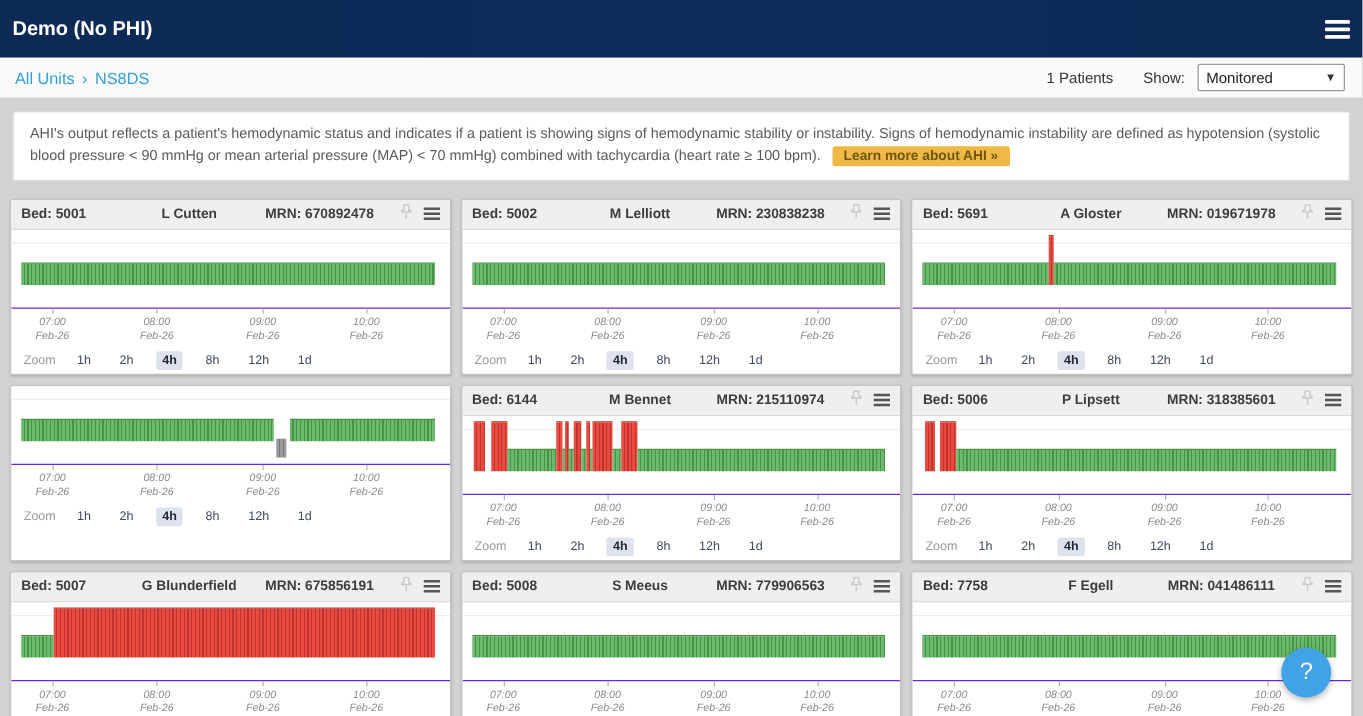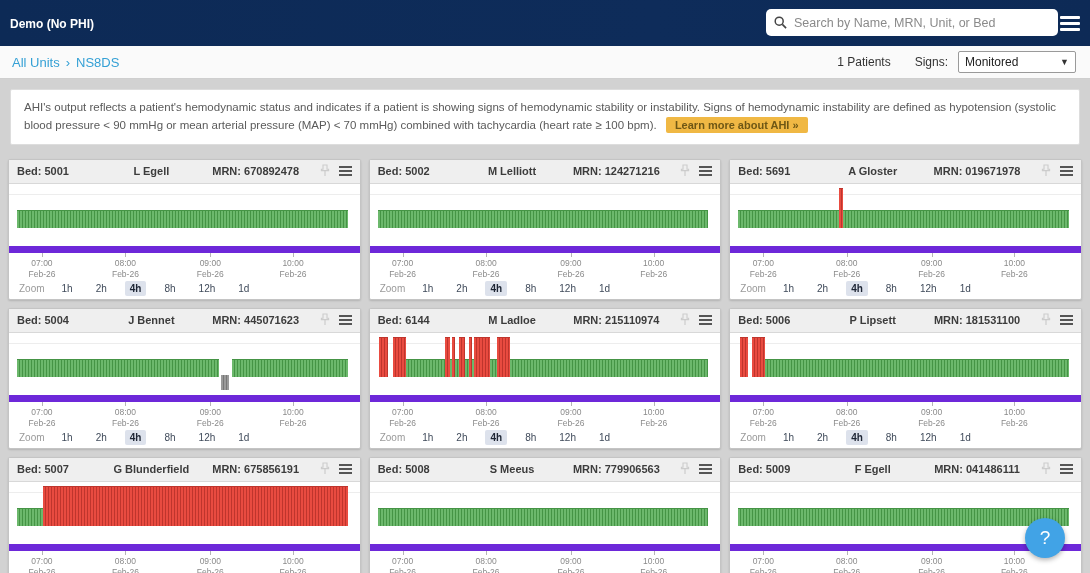--- a/index.html
+++ b/index.html
@@ -7,21 +7,21 @@
     font-family:"Liberation Sans", sans-serif; }
 
   
   .topbar { height:46px; background:linear-gradient(90deg,#0d2a56 0%, #0e2c5a 60%, #0d2a56 100%);
     display:flex; align-items:center; padding:0 14px 0 10px; position:relative; }
   .logo-wrap { display:flex; flex-direction:column; line-height:1; }
   .logo-line { display:flex; align-items:center; }
   .logo-fifth { color:#ffffff; font-size:27px; font-weight:bold; letter-spacing:-1px; }
   .logo-eye { color:#35a0e0; font-size:27px; font-weight:bold; letter-spacing:-1px; }
   .logo-icon { margin-left:2px; }
-  .logo-sub { color:#ffffff; font-size:12px; font-weight:bold; margin-top:2px; }
+  .logo-sub { color:#ffffff; font-size:16px; font-weight:bold; margin-top:2px; }
   .searchbox { position:absolute; left:766px; top:9px; width:292px; height:27px; background:#fff;
     border-radius:5px; display:flex; align-items:center; padding:0 8px; }
   .searchbox input { border:none; outline:none; flex:1; font-size:12.5px; color:#333;
     font-family:"Liberation Sans", sans-serif; background:transparent; }
   .searchbox input::placeholder { color:#8a8a8a; }
   .search-glyph { width:13px; height:13px; margin-right:7px; flex:none; }
   .top-menu { position:absolute; right:10px; top:13px; width:20px; cursor:pointer; }
   .top-menu .bar { height:3px; background:#fff; margin:3px 0; border-radius:1px; }
 
   
@@ -60,21 +60,21 @@
   .seg { position:absolute; }
   .seg-green { top:26px; height:18px;
     background:repeating-linear-gradient(90deg,#6cb86c 0px,#6cb86c 2px,#459445 2px,#459445 3px);
     border-top:1px solid #459445; }
   .seg-red { top:4px; height:40px;
     background:repeating-linear-gradient(90deg,#e94b40 0px,#e94b40 2px,#bf352d 2px,#bf352d 3px);
     border-top:1px solid #bf352d; }
   .seg-gray { top:42px; height:15px;
     background:repeating-linear-gradient(90deg,#9a9a9a 0px,#9a9a9a 2px,#777 2px,#777 3px); }
 
-  .axis { position:relative; height:31px; border-top:7px solid #6d28d9; margin:0 0; }
+  .axis { position:relative; height:31px; border-top:1px solid #6d28d9; margin:0 0;font-style:italic; }
   .tick { position:absolute; top:0; width:1px; height:4px; background:#b5b5b5; }
   .axis-label { position:absolute; top:5px; transform:translateX(-50%); text-align:center;
     font-size:8.5px; color:#8a8a8a; line-height:1.3; white-space:nowrap; }
 
   .zoomrow { display:flex; align-items:center; height:24px; padding:0 10px; font-size:10px; }
   .zoom-label { color:#9a9a9a; margin-right:12px; }
   .zoom-opt { color:#3f4a5a; margin-right:13px; padding:2px 5px; cursor:pointer; border-radius:2px; }
   .zoom-opt.active { background:#dde2ec; font-weight:bold; color:#1d2534; }
 
   
@@ -83,61 +83,54 @@
     box-shadow:0 2px 5px rgba(0,0,0,.3); cursor:pointer; }
 </style>
 </head>
 <body>
 
 <div class="topbar">
   <div class="logo-wrap">
     <div class="logo-sub">Demo (No PHI)</div>
   </div>
 
-  <div class="searchbox">
-    <svg class="search-glyph" viewBox="0 0 14 14">
-      <circle cx="5.6" cy="5.6" r="4.3" fill="none" stroke="#444" stroke-width="1.6"></circle>
-      <line x1="9" y1="9" x2="13" y2="13" stroke="#444" stroke-width="1.8"></line>
-    </svg>
-    <input type="text" placeholder="Search by Name, MRN, Unit, or Bed" style="">
-  </div>
 
   <div class="top-menu">
     <div class="bar"></div>
       <div class="bar"></div>
       <div class="bar"></div>
   </div>
 </div>
 
 <div class="subbar">
   <div class="crumbs">
     <span class="crumb">All Units</span>
     <span>›</span>
     <span class="crumb">NS8DS</span>
   </div>
   <div class="sub-right">
     <span>1 Patients</span>
-    <span style="margin-left:14px;">Signs:</span>
+    <span style="margin-left:14px;">Show:</span>
     <div class="show-select">
       <span>Monitored</span>
       <span class="chev">▼</span>
     </div>
   </div>
 </div>
 
 <div class="banner">
   <span>AHI's output reflects a patient's hemodynamic status and indicates if a patient is showing signs of hemodynamic stability or instability. Signs of hemodynamic instability are defined as hypotension (systolic blood pressure &lt; 90 mmHg or mean arterial pressure (MAP) &lt; 70 mmHg) combined with tachycardia (heart rate ≥ 100 bpm).</span>
   <span class="ahi-link">Learn more about AHI »</span>
 </div>
 
 <div class="grid">
   <div class="card">
     <div class="card-head">
       <span class="bed">Bed: 5001</span>
-      <span class="pname">L Egell</span>
+      <span class="pname">L Cutten</span>
       <span class="mrn">MRN: 670892478</span>
       <span class="head-icons">
         <span class="pin-icon">
           <svg width="10" height="13" viewBox="0 0 10 13">
             <path d="M3 1 h4 v4.2 h1.6 v1.4 h-7.2 v-1.4 H3 Z" fill="none" stroke="#b0b0b0" stroke-width="1.1"></path>
             <line x1="5" y1="6.8" x2="5" y2="12" stroke="#b0b0b0" stroke-width="1.2"></line>
           </svg>
         </span>
         <span class="card-menu">
           <div class="bar"></div>
@@ -182,21 +175,21 @@
         <span class="zoom-opt">8h</span>
         <span class="zoom-opt">12h</span>
         <span class="zoom-opt">1d</span>
       </div>
   </div>
 
   <div class="card">
     <div class="card-head">
       <span class="bed">Bed: 5002</span>
       <span class="pname">M Lelliott</span>
-      <span class="mrn">MRN: 124271216</span>
+      <span class="mrn">MRN: 230838238</span>
       <span class="head-icons">
         <span class="pin-icon">
           <svg width="10" height="13" viewBox="0 0 10 13">
             <path d="M3 1 h4 v4.2 h1.6 v1.4 h-7.2 v-1.4 H3 Z" fill="none" stroke="#b0b0b0" stroke-width="1.1"></path>
             <line x1="5" y1="6.8" x2="5" y2="12" stroke="#b0b0b0" stroke-width="1.2"></line>
           </svg>
         </span>
         <span class="card-menu">
           <div class="bar"></div>
             <div class="bar"></div>
@@ -297,38 +290,20 @@
         <span class="zoom-opt">1h</span>
         <span class="zoom-opt">2h</span>
         <span class="zoom-opt active">4h</span>
         <span class="zoom-opt">8h</span>
         <span class="zoom-opt">12h</span>
         <span class="zoom-opt">1d</span>
       </div>
   </div>
 
   <div class="card">
-    <div class="card-head">
-      <span class="bed">Bed: 5004</span>
-      <span class="pname">J Bennet</span>
-      <span class="mrn">MRN: 445071623</span>
-      <span class="head-icons">
-        <span class="pin-icon">
-          <svg width="10" height="13" viewBox="0 0 10 13">
-            <path d="M3 1 h4 v4.2 h1.6 v1.4 h-7.2 v-1.4 H3 Z" fill="none" stroke="#b0b0b0" stroke-width="1.1"></path>
-            <line x1="5" y1="6.8" x2="5" y2="12" stroke="#b0b0b0" stroke-width="1.2"></line>
-          </svg>
-        </span>
-        <span class="card-menu">
-          <div class="bar"></div>
-            <div class="bar"></div>
-            <div class="bar"></div>
-        </span>
-      </span>
-    </div>
     <div class="chart">
       <div class="gridline"></div>
       <div class="plot">
           <div class="seg seg-green" style="left: 0%; width: 61%;"></div>
           <div class="seg seg-gray" style="left: 61.7%; width: 2.5%;"></div>
           <div class="seg seg-green" style="left: 64.9%; width: 35.1%;"></div>
         </div>
     </div>
     <div class="axis">
         <div class="tick" style="left: 9.4%;"></div>
@@ -359,21 +334,21 @@
         <span class="zoom-opt active">4h</span>
         <span class="zoom-opt">8h</span>
         <span class="zoom-opt">12h</span>
         <span class="zoom-opt">1d</span>
       </div>
   </div>
 
   <div class="card">
     <div class="card-head">
       <span class="bed">Bed: 6144</span>
-      <span class="pname">M Ladloe</span>
+      <span class="pname">M Bennet</span>
       <span class="mrn">MRN: 215110974</span>
       <span class="head-icons">
         <span class="pin-icon">
           <svg width="10" height="13" viewBox="0 0 10 13">
             <path d="M3 1 h4 v4.2 h1.6 v1.4 h-7.2 v-1.4 H3 Z" fill="none" stroke="#b0b0b0" stroke-width="1.1"></path>
             <line x1="5" y1="6.8" x2="5" y2="12" stroke="#b0b0b0" stroke-width="1.2"></line>
           </svg>
         </span>
         <span class="card-menu">
           <div class="bar"></div>
@@ -432,21 +407,21 @@
         <span class="zoom-opt">8h</span>
         <span class="zoom-opt">12h</span>
         <span class="zoom-opt">1d</span>
       </div>
   </div>
 
   <div class="card">
     <div class="card-head">
       <span class="bed">Bed: 5006</span>
       <span class="pname">P Lipsett</span>
-      <span class="mrn">MRN: 181531100</span>
+      <span class="mrn">MRN: 318385601</span>
       <span class="head-icons">
         <span class="pin-icon">
           <svg width="10" height="13" viewBox="0 0 10 13">
             <path d="M3 1 h4 v4.2 h1.6 v1.4 h-7.2 v-1.4 H3 Z" fill="none" stroke="#b0b0b0" stroke-width="1.1"></path>
             <line x1="5" y1="6.8" x2="5" y2="12" stroke="#b0b0b0" stroke-width="1.2"></line>
           </svg>
         </span>
         <span class="card-menu">
           <div class="bar"></div>
             <div class="bar"></div>
@@ -591,21 +566,21 @@
         <div class="axis-label" style="left: 81%;">
           <div>10:00</div>
           <div>Feb-26</div>
         </div>
       </div>
 
   </div>
 
   <div class="card">
     <div class="card-head">
-      <span class="bed">Bed: 5009</span>
+      <span class="bed">Bed: 7758</span>
       <span class="pname">F Egell</span>
       <span class="mrn">MRN: 041486111</span>
       <span class="head-icons">
         <span class="pin-icon">
           <svg width="10" height="13" viewBox="0 0 10 13">
             <path d="M3 1 h4 v4.2 h1.6 v1.4 h-7.2 v-1.4 H3 Z" fill="none" stroke="#b0b0b0" stroke-width="1.1"></path>
             <line x1="5" y1="6.8" x2="5" y2="12" stroke="#b0b0b0" stroke-width="1.2"></line>
           </svg>
         </span>
         <span class="card-menu">

